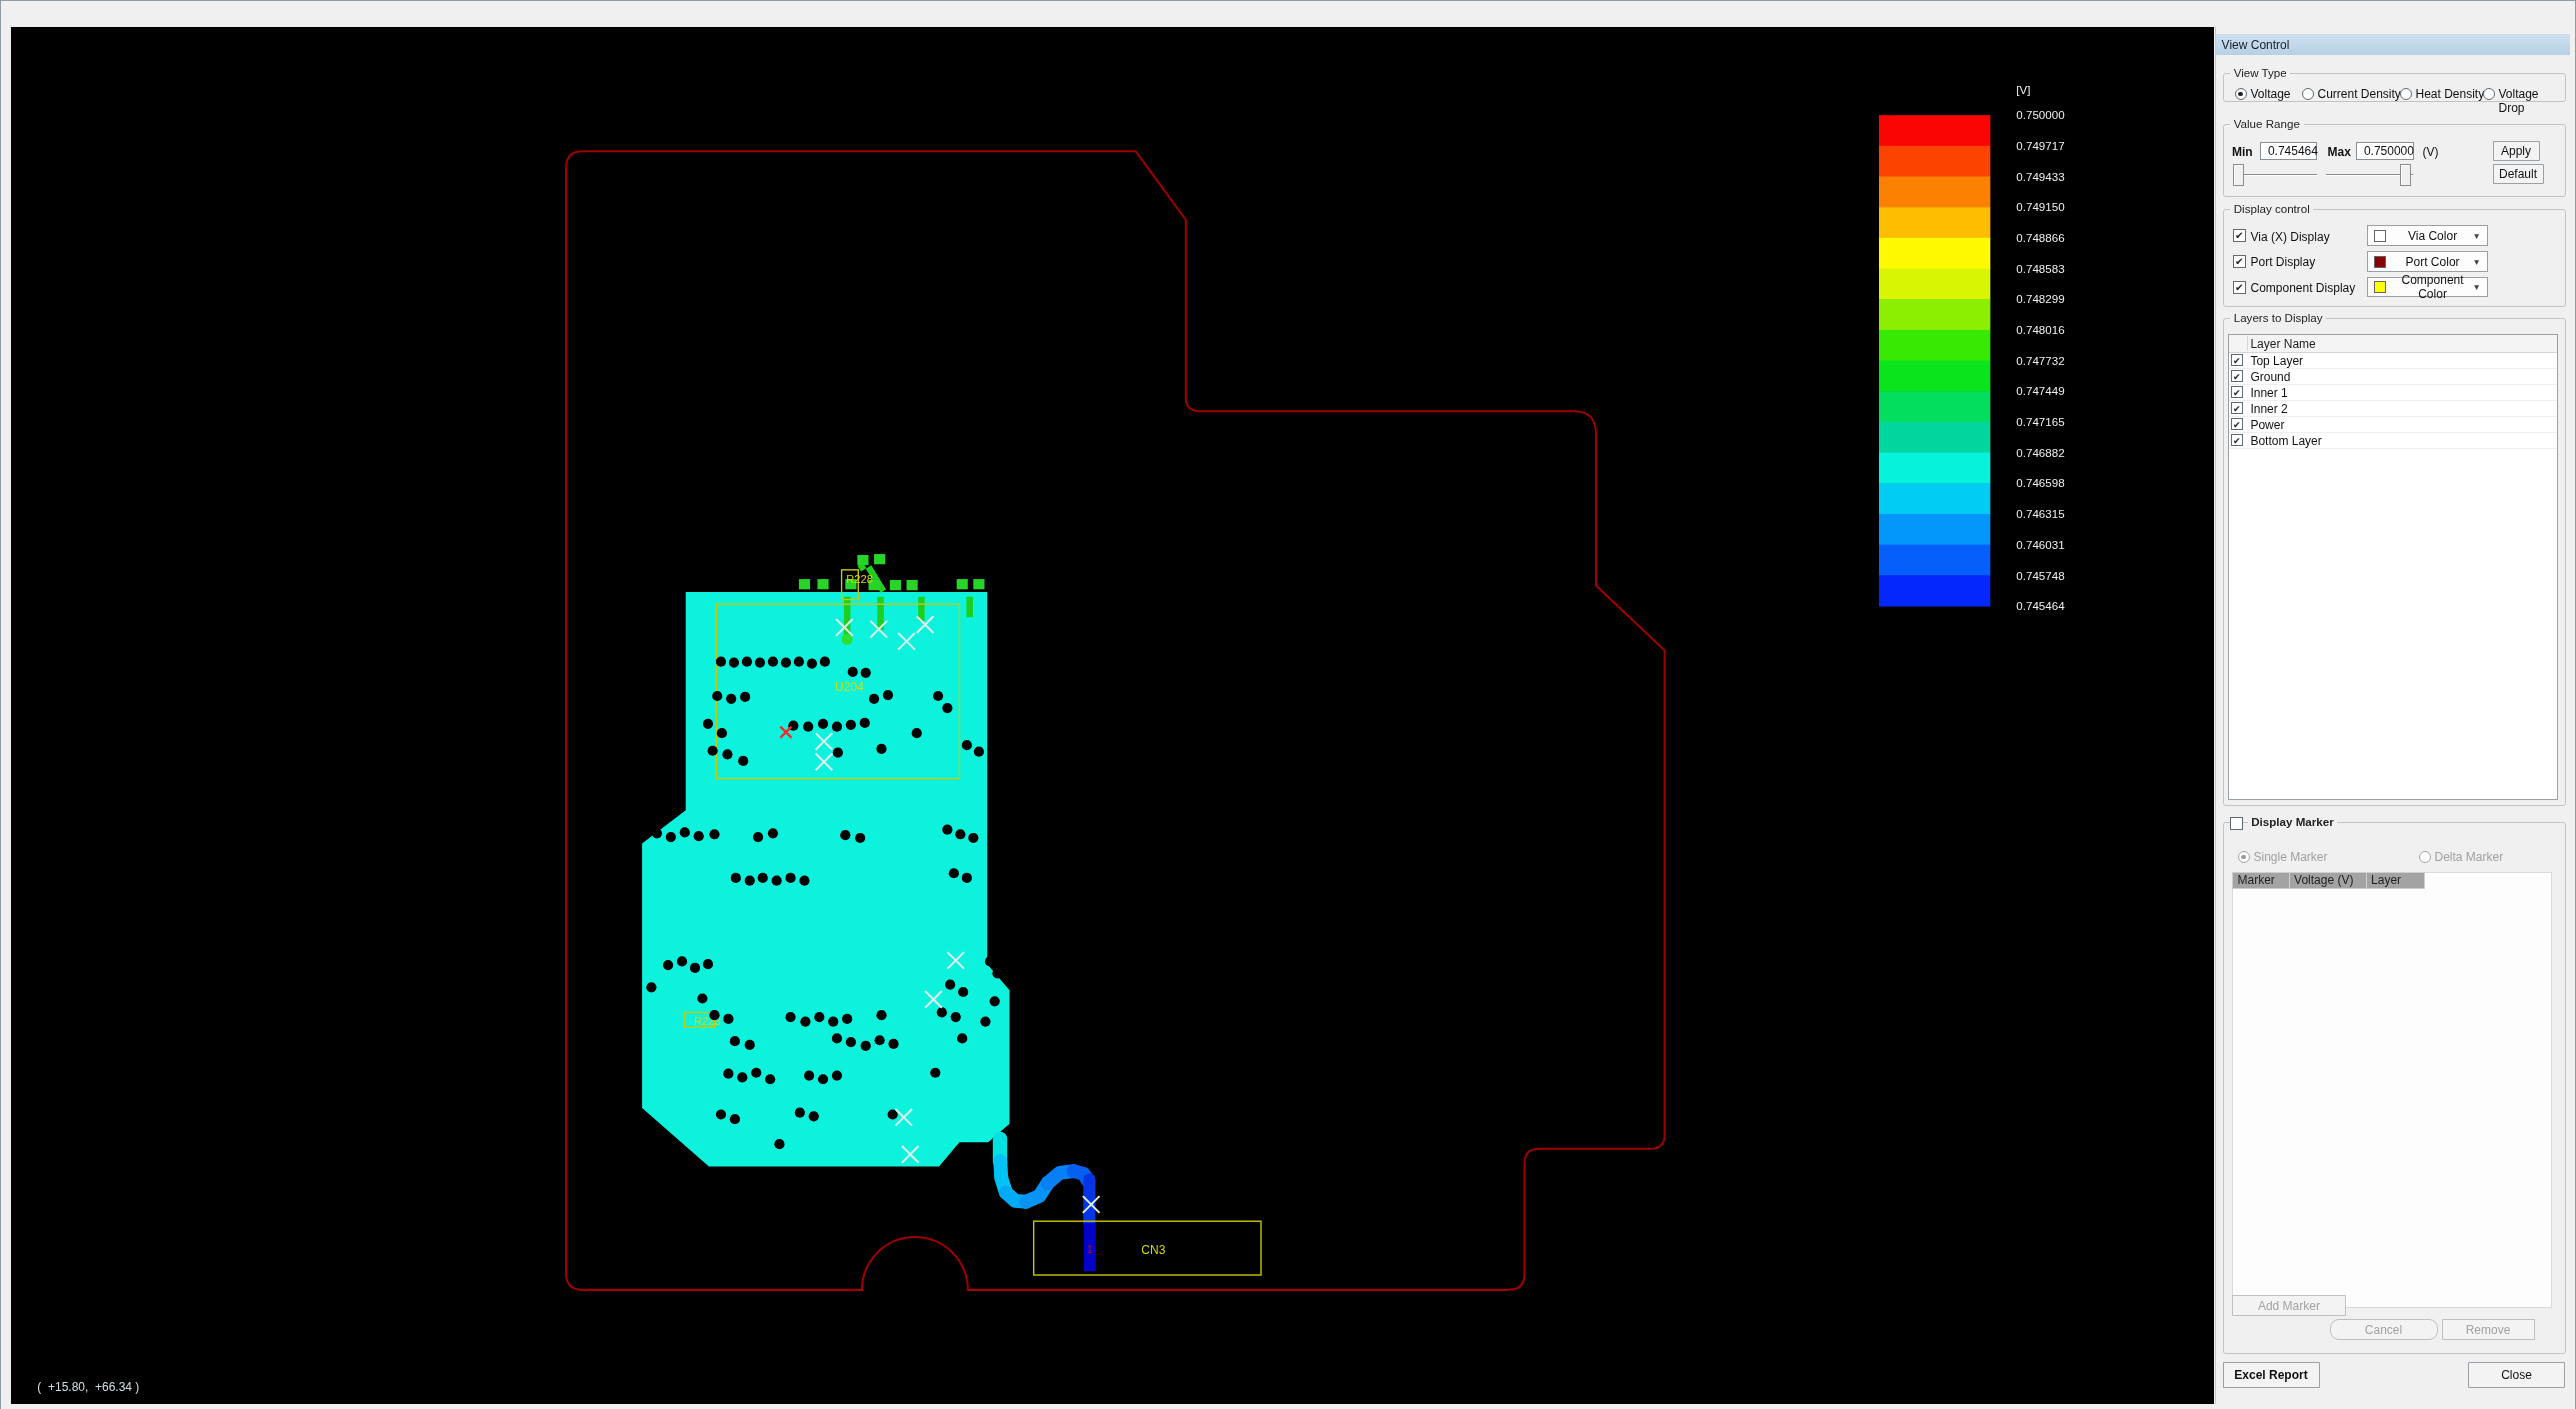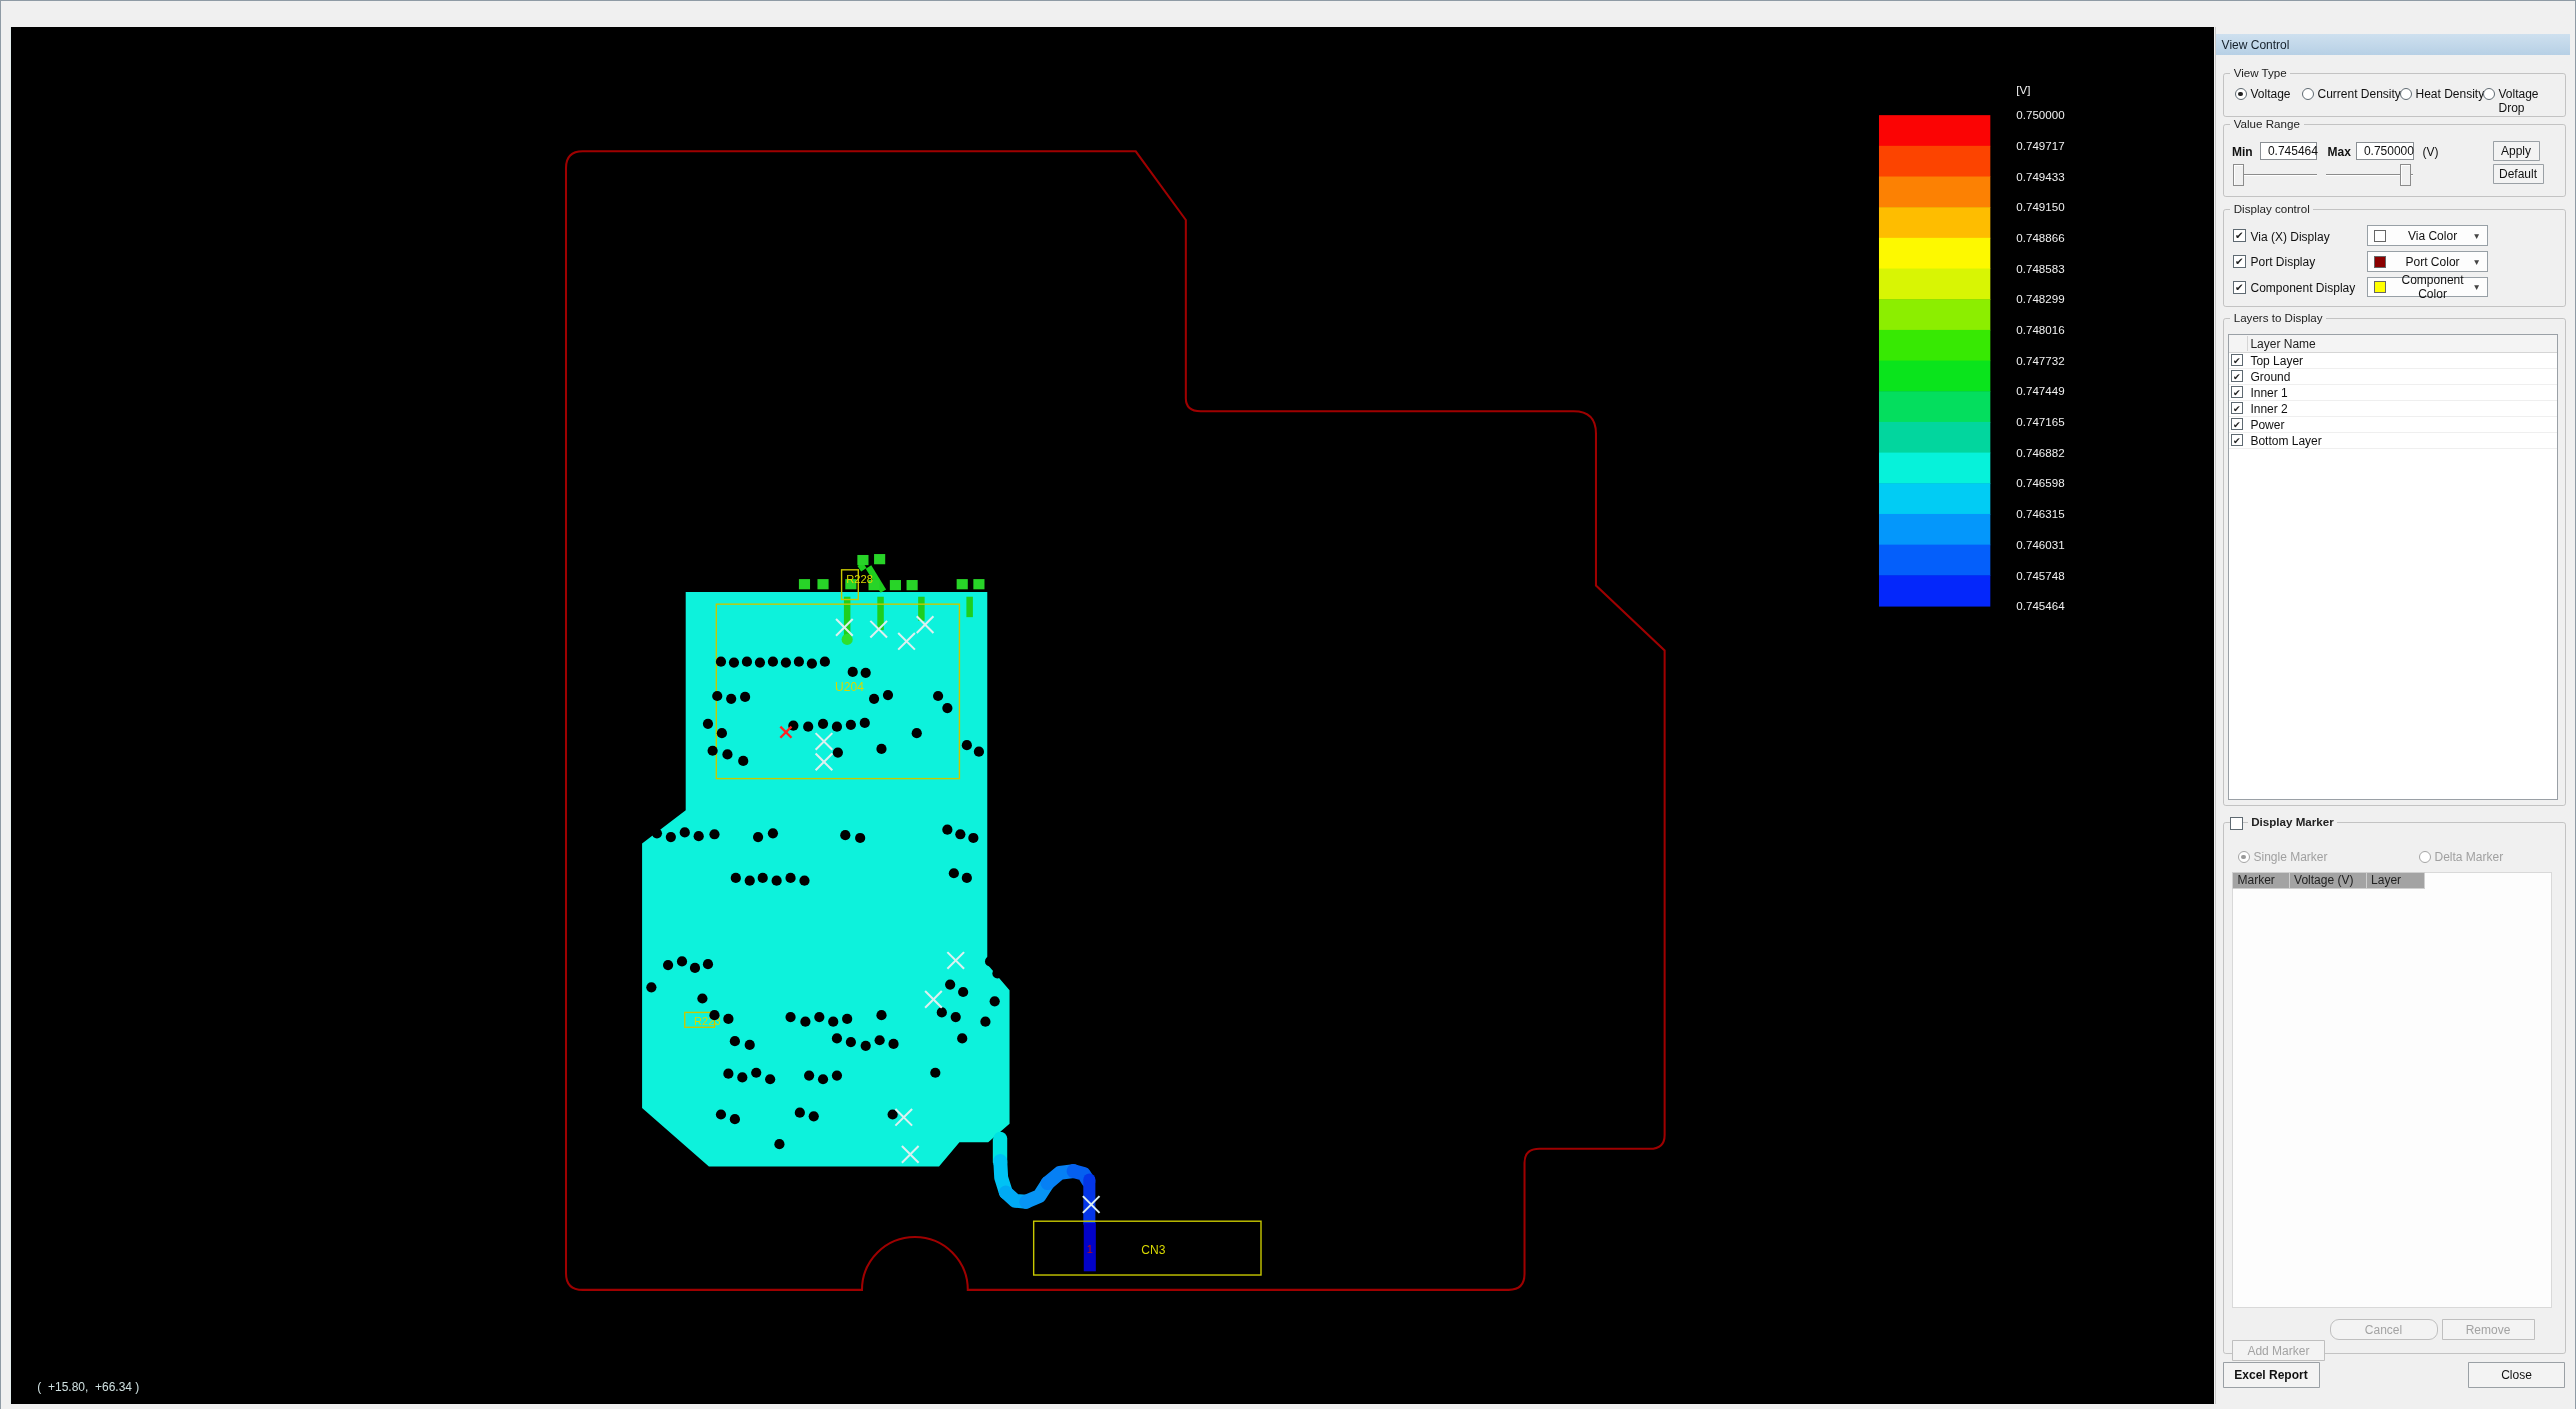--- a/index.html
+++ b/index.html
@@ -250,21 +250,21 @@
         <text x="2171" y="590.375" fill="#f0f0f0" font-size="12.5">0.746031</text>
         <text x="2171" y="623.4375" fill="#f0f0f0" font-size="12.5">0.745748</text>
         <text x="2171" y="656.5" fill="#f0f0f0" font-size="12.5">0.745464</text>
       </svg>
     <div class="coord">(  +15.80,  +66.34 )</div>
   </div>
 
   <div class="panel">
     <div class="panel-header">View Control</div>
 
-    <div class="group" style="left:6.5px;top:46px;width:343px;height:44px;">
+    <div class="group" style="left:6.5px;top:46px;width:343px;height:29px;">
       <span class="glabel">View Type</span>
       <span class="radio vt-radio on" style="left:11px;top:14px;"></span>
       <span class="rlabel" style="left:27px;top:13px;">Voltage</span>
       <span class="radio vt-radio" style="left:78px;top:14px;"></span>
       <span class="rlabel" style="left:94px;top:13px;">Current Density</span>
       <span class="radio vt-radio" style="left:176px;top:14px;"></span>
       <span class="rlabel" style="left:192px;top:13px;">Heat Density</span>
       <span class="radio vt-radio" style="left:259px;top:14px;"></span>
       <span class="rlabel" style="left:275px;top:13px;">Voltage Drop</span>
     </div>
@@ -357,21 +357,21 @@
       <span class="cb" style="left:6.5px;top:-6.5px;background:#fff;"></span>
       <span class="glabel" style="left:24px;font-weight:bold;">Display Marker</span>
       <span class="radio on dis" style="left:14px;top:28px;"></span>
       <span class="rlabel dis" style="left:30px;top:27px;">Single Marker</span>
       <span class="radio dis" style="left:195px;top:28px;"></span>
       <span class="rlabel dis" style="left:211px;top:27px;">Delta Marker</span>
       <div class="mtable" style="left:8.4px;top:49px;width:320px;height:436px;"></div>
       <div class="mth" style="left:8.4px;top:49px;width:58px;">Marker</div>
       <div class="mth" style="left:65px;top:49px;width:78px;">Voltage (V)</div>
       <div class="mth" style="left:142px;top:49px;width:59px;">Layer</div>
-      <div class="btn dis" style="left:8.4px;top:517px;width:93px;height:21.3px;">Add Marker</div>
+      <div class="btn dis" style="left:8.4px;top:472px;width:114px;height:21.3px;">Add Marker</div>
       <div class="btn dis" style="left:106px;top:496px;width:108px;height:21.3px;border-radius:9px;">Cancel</div>
       <div class="btn dis" style="left:218px;top:496px;width:93px;height:21.3px;">Remove</div>
     </div>
 
     <div class="btn" style="left:6.5px;top:1335px;width:97px;height:26px;font-weight:bold;">Excel Report</div>
     <div class="btn" style="left:252px;top:1335px;width:97px;height:26px;">Close</div>
   </div>
 </div>
 
 

